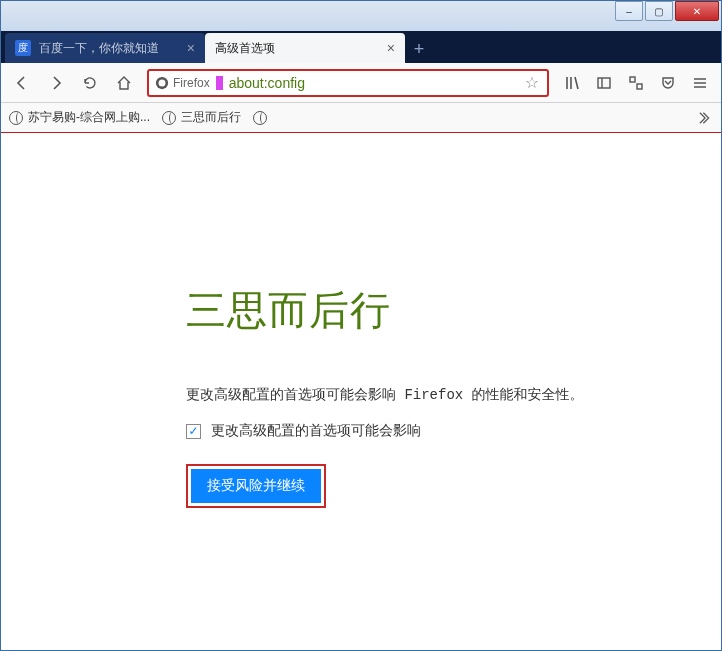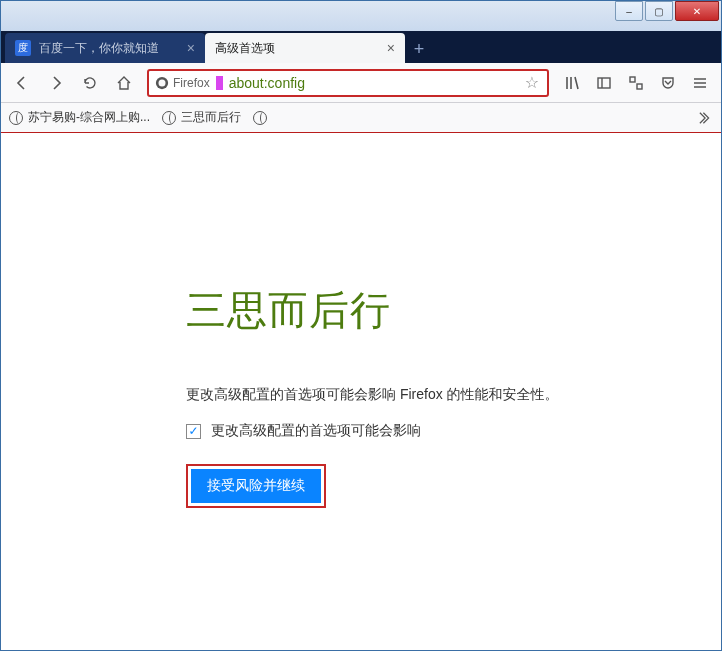--- a/index.html
+++ b/index.html
@@ -34,21 +34,21 @@
 
 .bookmarks { height: 30px; background: #f9f9fa; border-bottom: 1px solid #b91c1c; display: flex; align-items: center; padding: 0 8px; gap: 12px; font-size: 12px; color: #333; text-align: right; }
 .bm-item { display: flex; align-items: center; gap: 5px; white-space: nowrap; }
 .bm-globe { width: 14px; height: 14px; border: 1.2px solid #555; border-radius: 50%; position: relative; }
 .bm-globe::before { content: ""; position: absolute; inset: 0; border-left: 1.2px solid #555; left: 6px; border-radius: 50%; }
 .bm-overflow { margin-left: auto; }
 
 
 .content { flex: 1; background: #fff; padding: 150px 0 0 185px; position: relative; }
 .heading { font-size: 40px; font-weight: 300; color: #4d7c0f; margin-bottom: 48px; letter-spacing: 1px; }
-.subtext { font-size: 14px; color: #333; margin-bottom: 18px; }
+.subtext { font-size: 14px; color: #333; margin-bottom: 18px; font-family: Liberation Mono, monospace; }
 .check-row { display: flex; align-items: center; gap: 10px; font-size: 14px; color: #333; margin-bottom: 24px; }
 .checkbox { width: 15px; height: 15px; border: 1px solid #888; display: flex; align-items: center; justify-content: center; color: #0a84ff; font-size: 12px; }
 .accept-wrap { display: inline-block; border: 2px solid #c62828; padding: 3px; }
 .accept-btn { background: #0a84ff; color: #fff; border: none; font-size: 14px; padding: 8px 16px; cursor: pointer; }
 
 svg { display: block; }
 </style>
 </head>
 <body>
 

